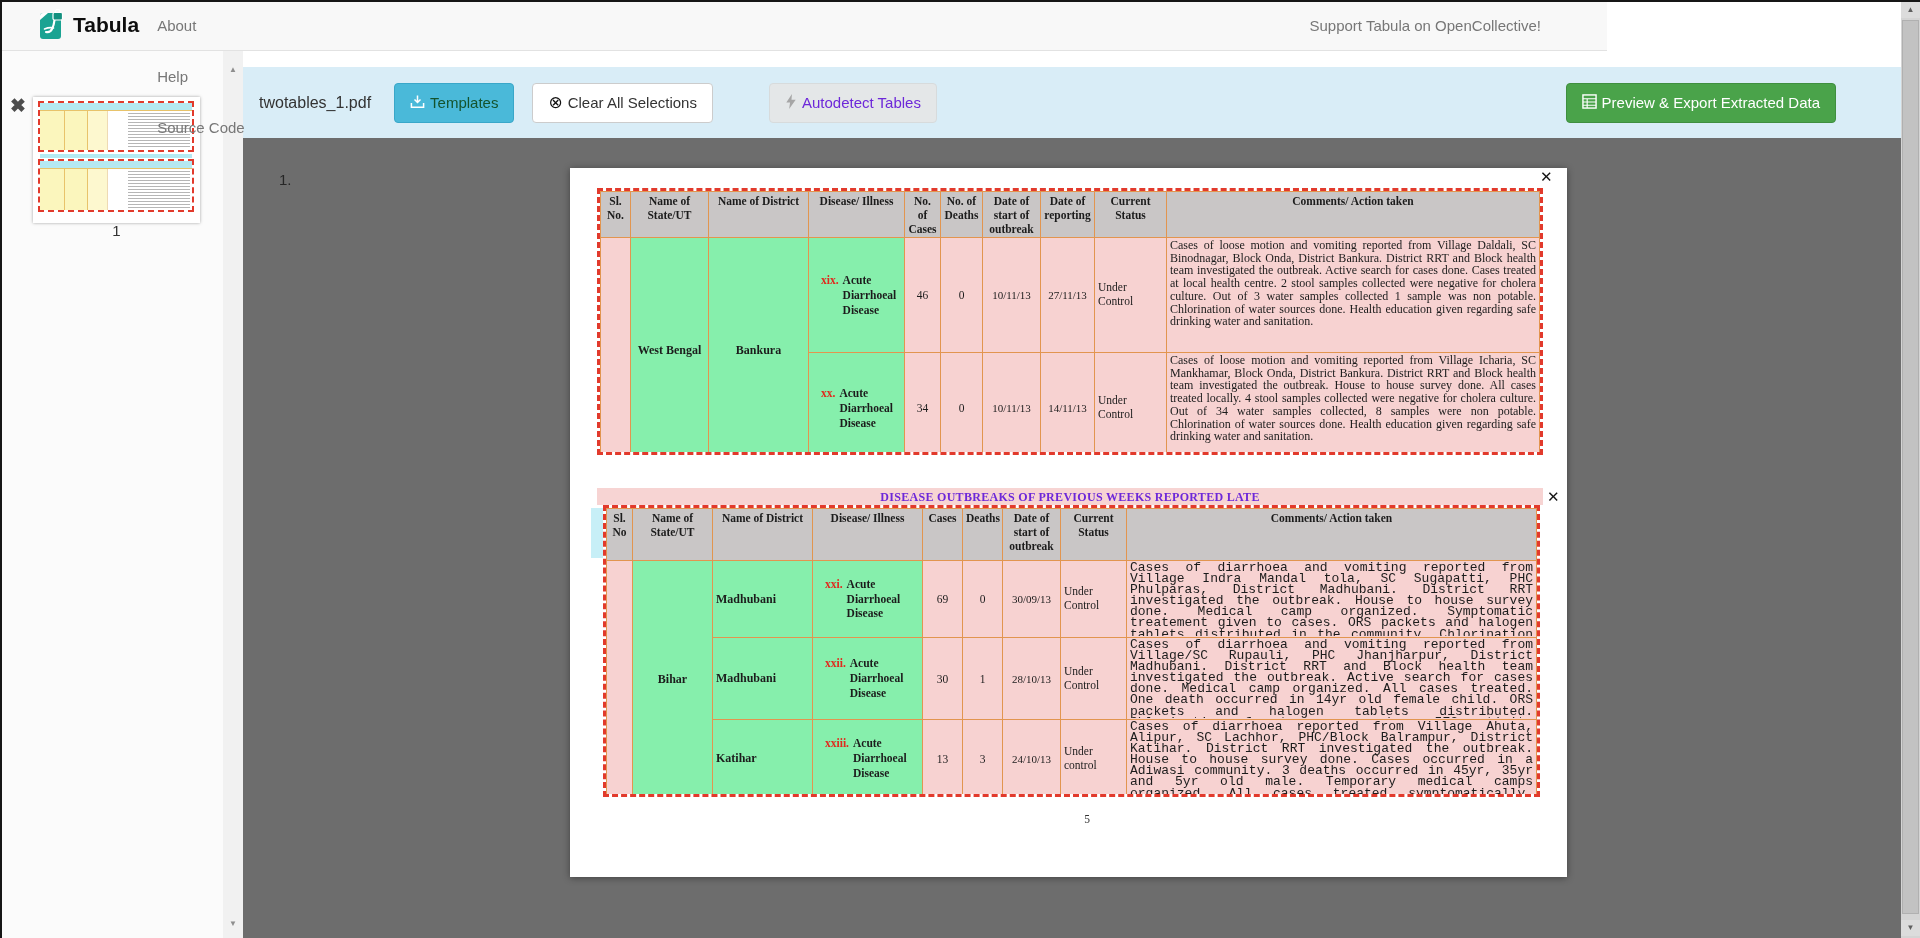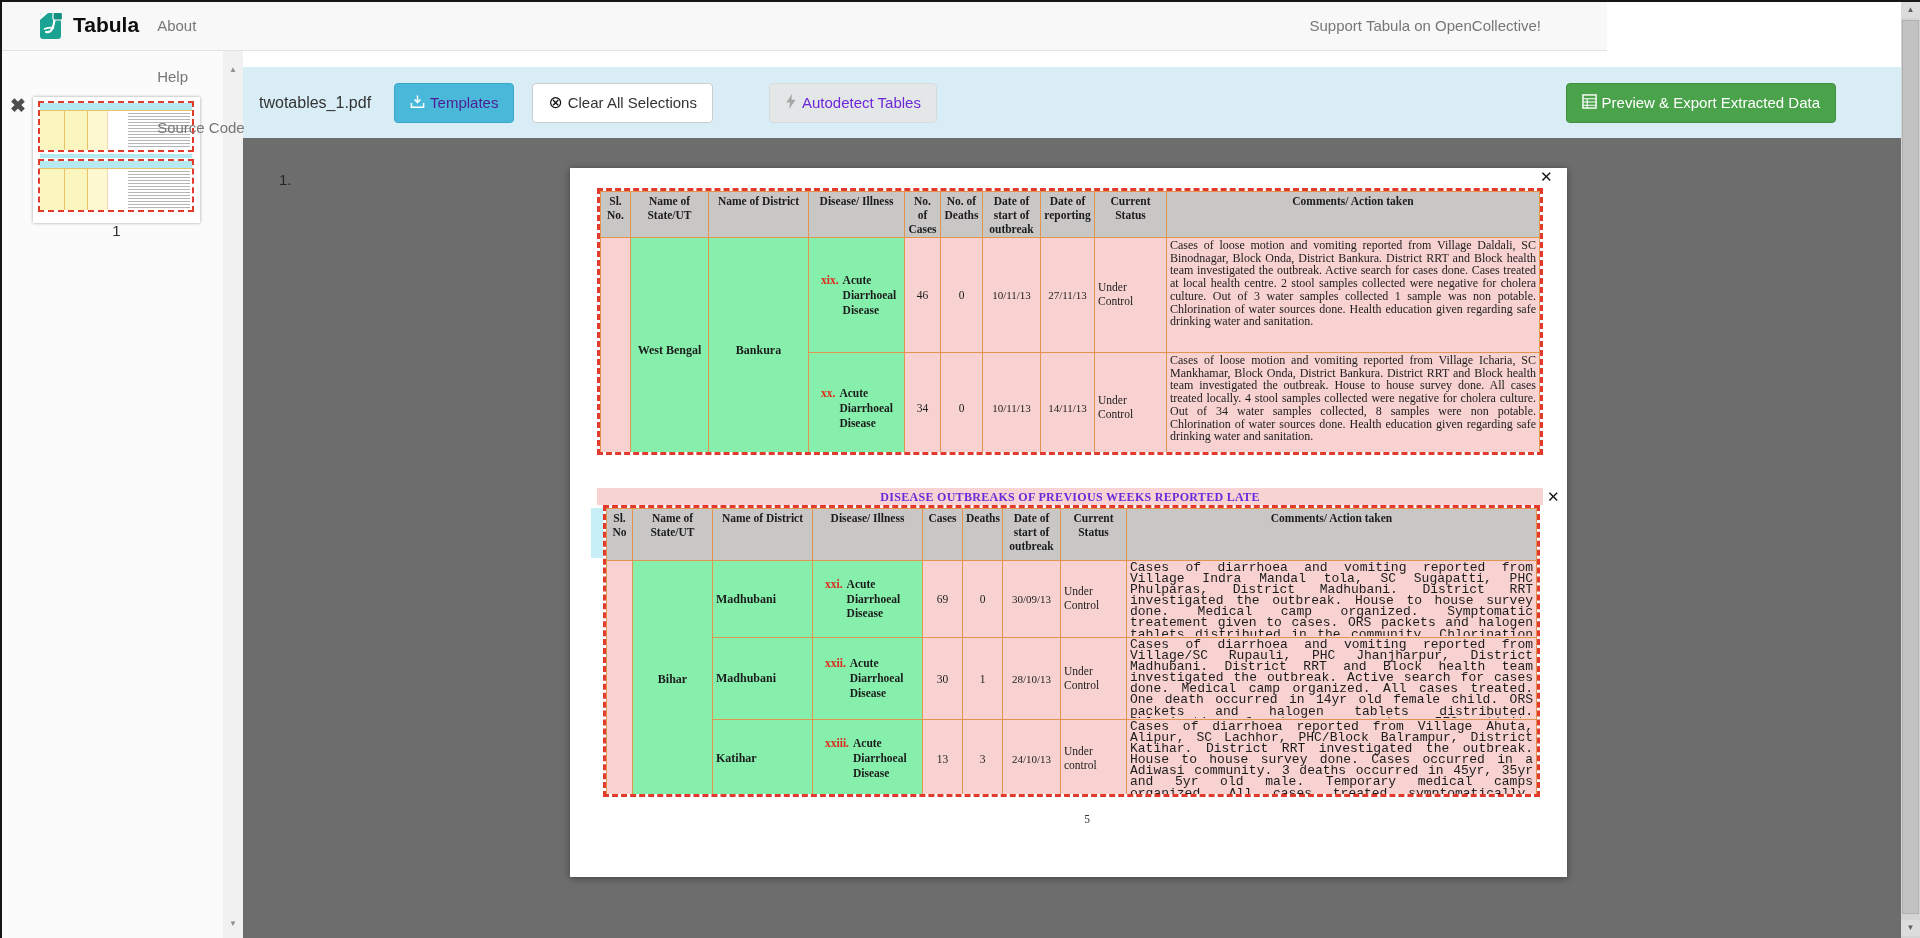--- a/index.html
+++ b/index.html
@@ -44,21 +44,21 @@
   .side-scroll{position:absolute;left:223px;top:50px;width:20px;height:888px;background:#f1f1f1;}
   .ss-btn{position:absolute;left:0;width:20px;height:16px;color:#8e8e8e;font-size:8px;text-align:center;line-height:16px;cursor:pointer;}
   .ss-up{top:12px;} .ss-down{bottom:6px;}
 
   
   .toolbar{position:absolute;left:243px;top:67px;width:1658px;height:71px;background:#d9edf7;
            display:flex;align-items:center;padding-left:16px;box-sizing:border-box;}
   .filename{font-size:16px;color:#333;margin-right:23px;}
   .btn{height:40px;display:inline-flex;align-items:center;gap:5px;padding:0 15px;border-radius:4px;
        font-size:15px;border:1px solid transparent;box-sizing:border-box;cursor:pointer;white-space:nowrap;}
-  .btn-templates{background:#4ab9d9;border-color:#39a7c9;color:#4c1d95;margin-right:18px;}
+  .btn-templates{background:#4ab9d9;border-color:#39a7c9;color:#14532d;margin-right:18px;}
   .btn-clear{background:#fff;border-color:#ccc;color:#333;margin-right:22px;}
   .btn-clear .x-circ{font-size:17px;line-height:1;color:#111;}
   .btn-auto{background:#e4e7e8;border-color:#d7dbdc;color:#6d28d9;cursor:default;margin-left:34px;}
   .btn-export{margin-left:auto;margin-right:65px;background:#4aa34a;border-color:#3f8f3f;color:#fff;}
 
   
   .canvas{position:absolute;left:243px;top:138px;width:1658px;height:800px;background:#6d6d6d;}
   .canvas-page-label{position:absolute;left:36px;top:33px;font-size:15px;color:#262626;}
   .pdf-page{position:absolute;left:327px;top:30px;width:997px;height:709px;background:#fff;
             box-shadow:0 1px 7px rgba(0,0,0,.4);}

